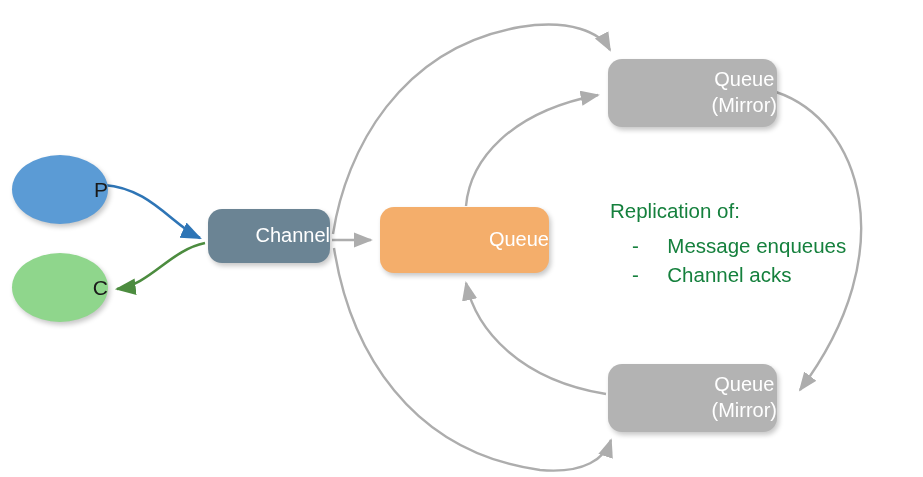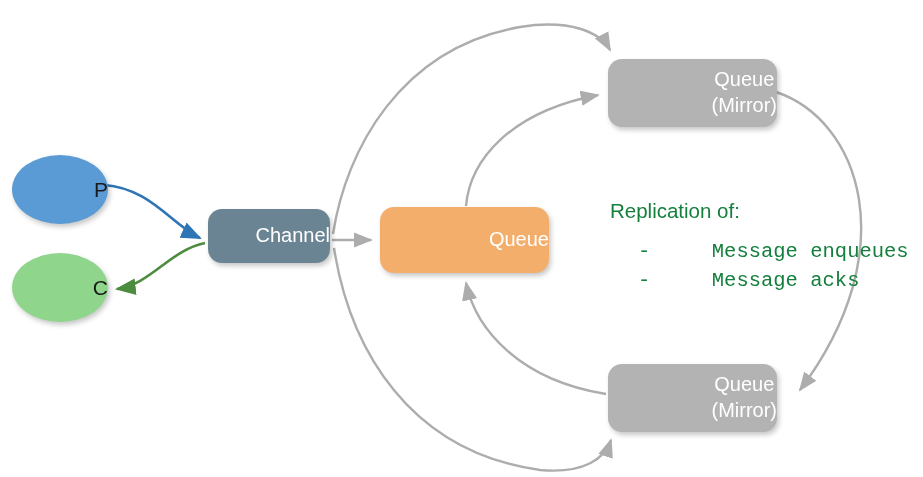--- a/index.html
+++ b/index.html
@@ -74,23 +74,22 @@
     left: 610px; top: 196px;
     width: 290px;
     color: #15803d;
     font-size: 20.5px;
     line-height: 1.42;
     z-index: 2;
   }
   #annotation .ann-title { display: block; }
   #annotation ul {
     list-style: none;
-    margin: 12px;
+    margin: 6px;
     padding: 0 0 0 16px;
-    font-family: Liberation Mono, monospace;
   }
   #annotation li {
     display: block;
     white-space: pre;
   }
 </style>
 </head>
 <body>
 
 <div id="canvas">
@@ -154,17 +153,17 @@
     <div>
       <span class="node-label">Queue</span>
       <span class="node-label">(Mirror)</span>
     </div>
   </div>
 
   <div id="annotation">
     <span class="ann-title">Replication of:</span>
     <ul>
       <li>-     Message enqueues</li>
-      <li>-     Message acks</li>
+      <li>-     Channel acks</li>
     </ul>
   </div>
 
 </div>
 
 </body></html>

